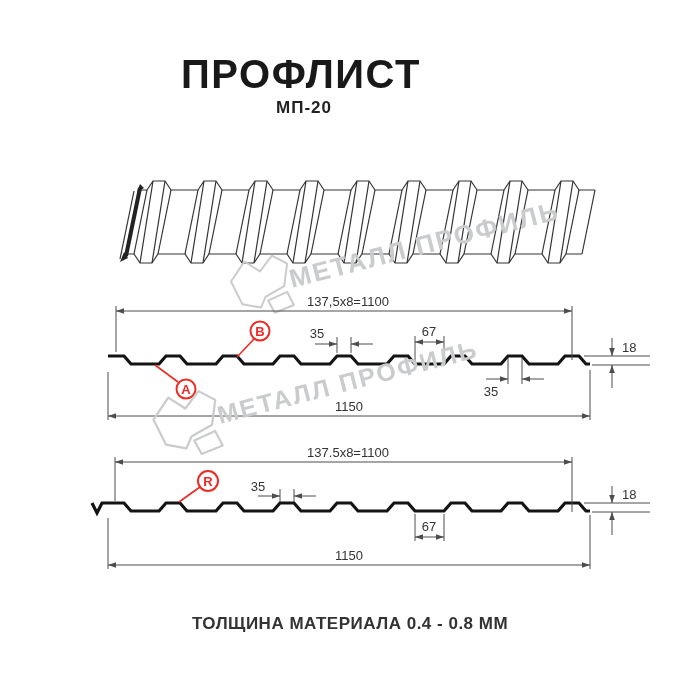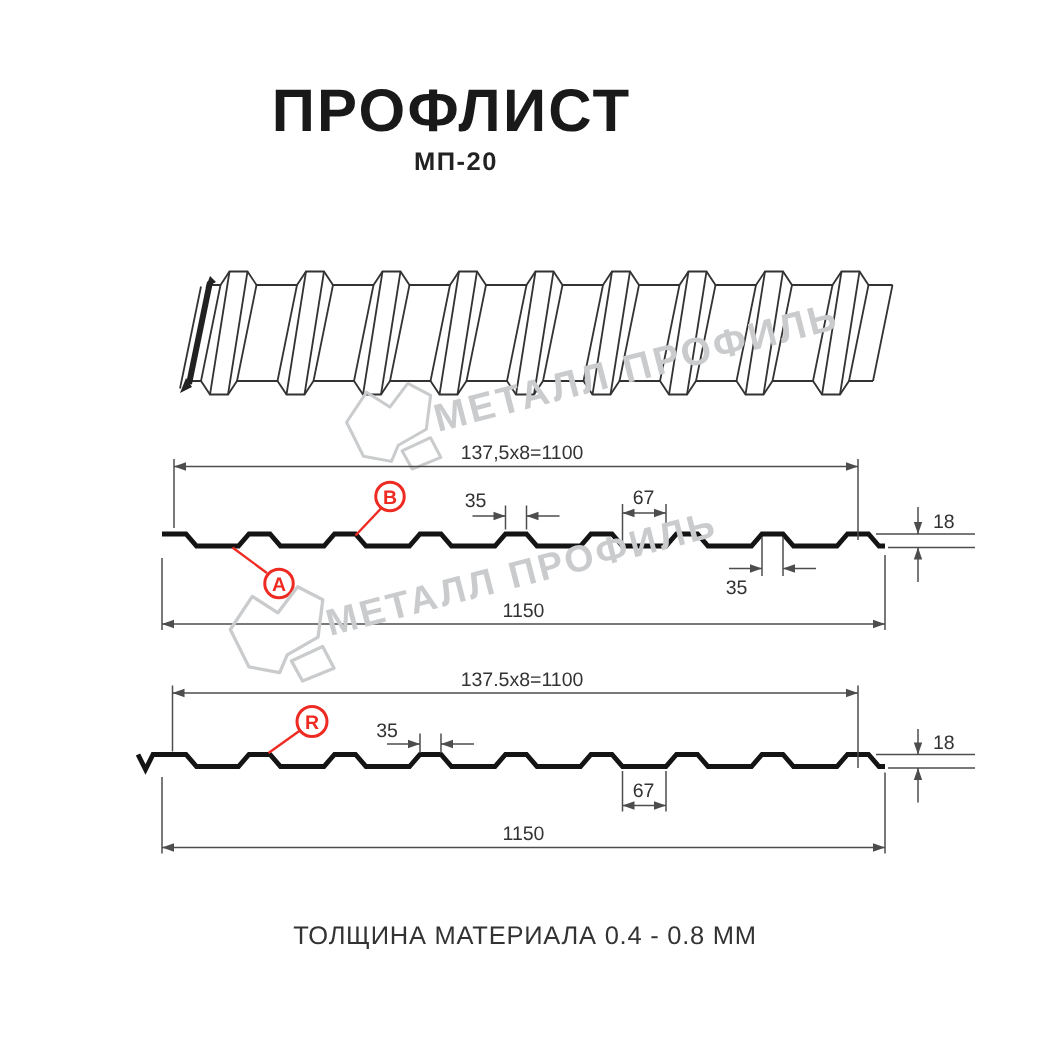--- a/index.html
+++ b/index.html
@@ -3,21 +3,21 @@
 <meta charset="utf-8">
 <style>
   html,body{margin:0;padding:0;}
   body{width:700px;height:700px;background:#ffffff;position:relative;overflow:hidden;
        font-family:"Liberation Sans", sans-serif;}
   .page-title{position:absolute;left:0;top:52px;width:602px;text-align:center;
     font-size:40px;font-weight:700;letter-spacing:1.5px;color:#191919;}
   .page-subtitle{position:absolute;left:0;top:98px;width:608px;text-align:center;
     font-size:17px;font-weight:700;letter-spacing:1px;color:#222;}
   .footer-note{position:absolute;left:0;top:614px;width:700px;text-align:center;
-    font-size:17px;font-weight:400;letter-spacing:.5px;color:#333;}
+    font-size:17px;font-weight:700;letter-spacing:.5px;color:#333;}
   svg{position:absolute;left:0;top:0;}
   .profile{stroke:#141414;stroke-width:3.2;fill:none;stroke-linejoin:miter;}
   .dim{stroke:#4d4d4d;stroke-width:1;fill:none;}
   .dtext{font-size:13px;fill:#333;}
   .sheet3d{stroke:#333;stroke-width:1.2;fill:none;}
   .red{stroke:#ee2b23;stroke-width:1.6;fill:none;}
   .redcirc{stroke:#ee2b23;stroke-width:2;fill:#fff;}
   .redletter{font-size:13px;font-weight:700;fill:#ee2b23;text-anchor:middle;}
   .wmtext{font-size:26px;font-weight:700;letter-spacing:2px;fill:#c9cbcd;}
   .wmlogo{stroke:#c9cbcd;stroke-width:2;fill:none;stroke-linejoin:round;}

